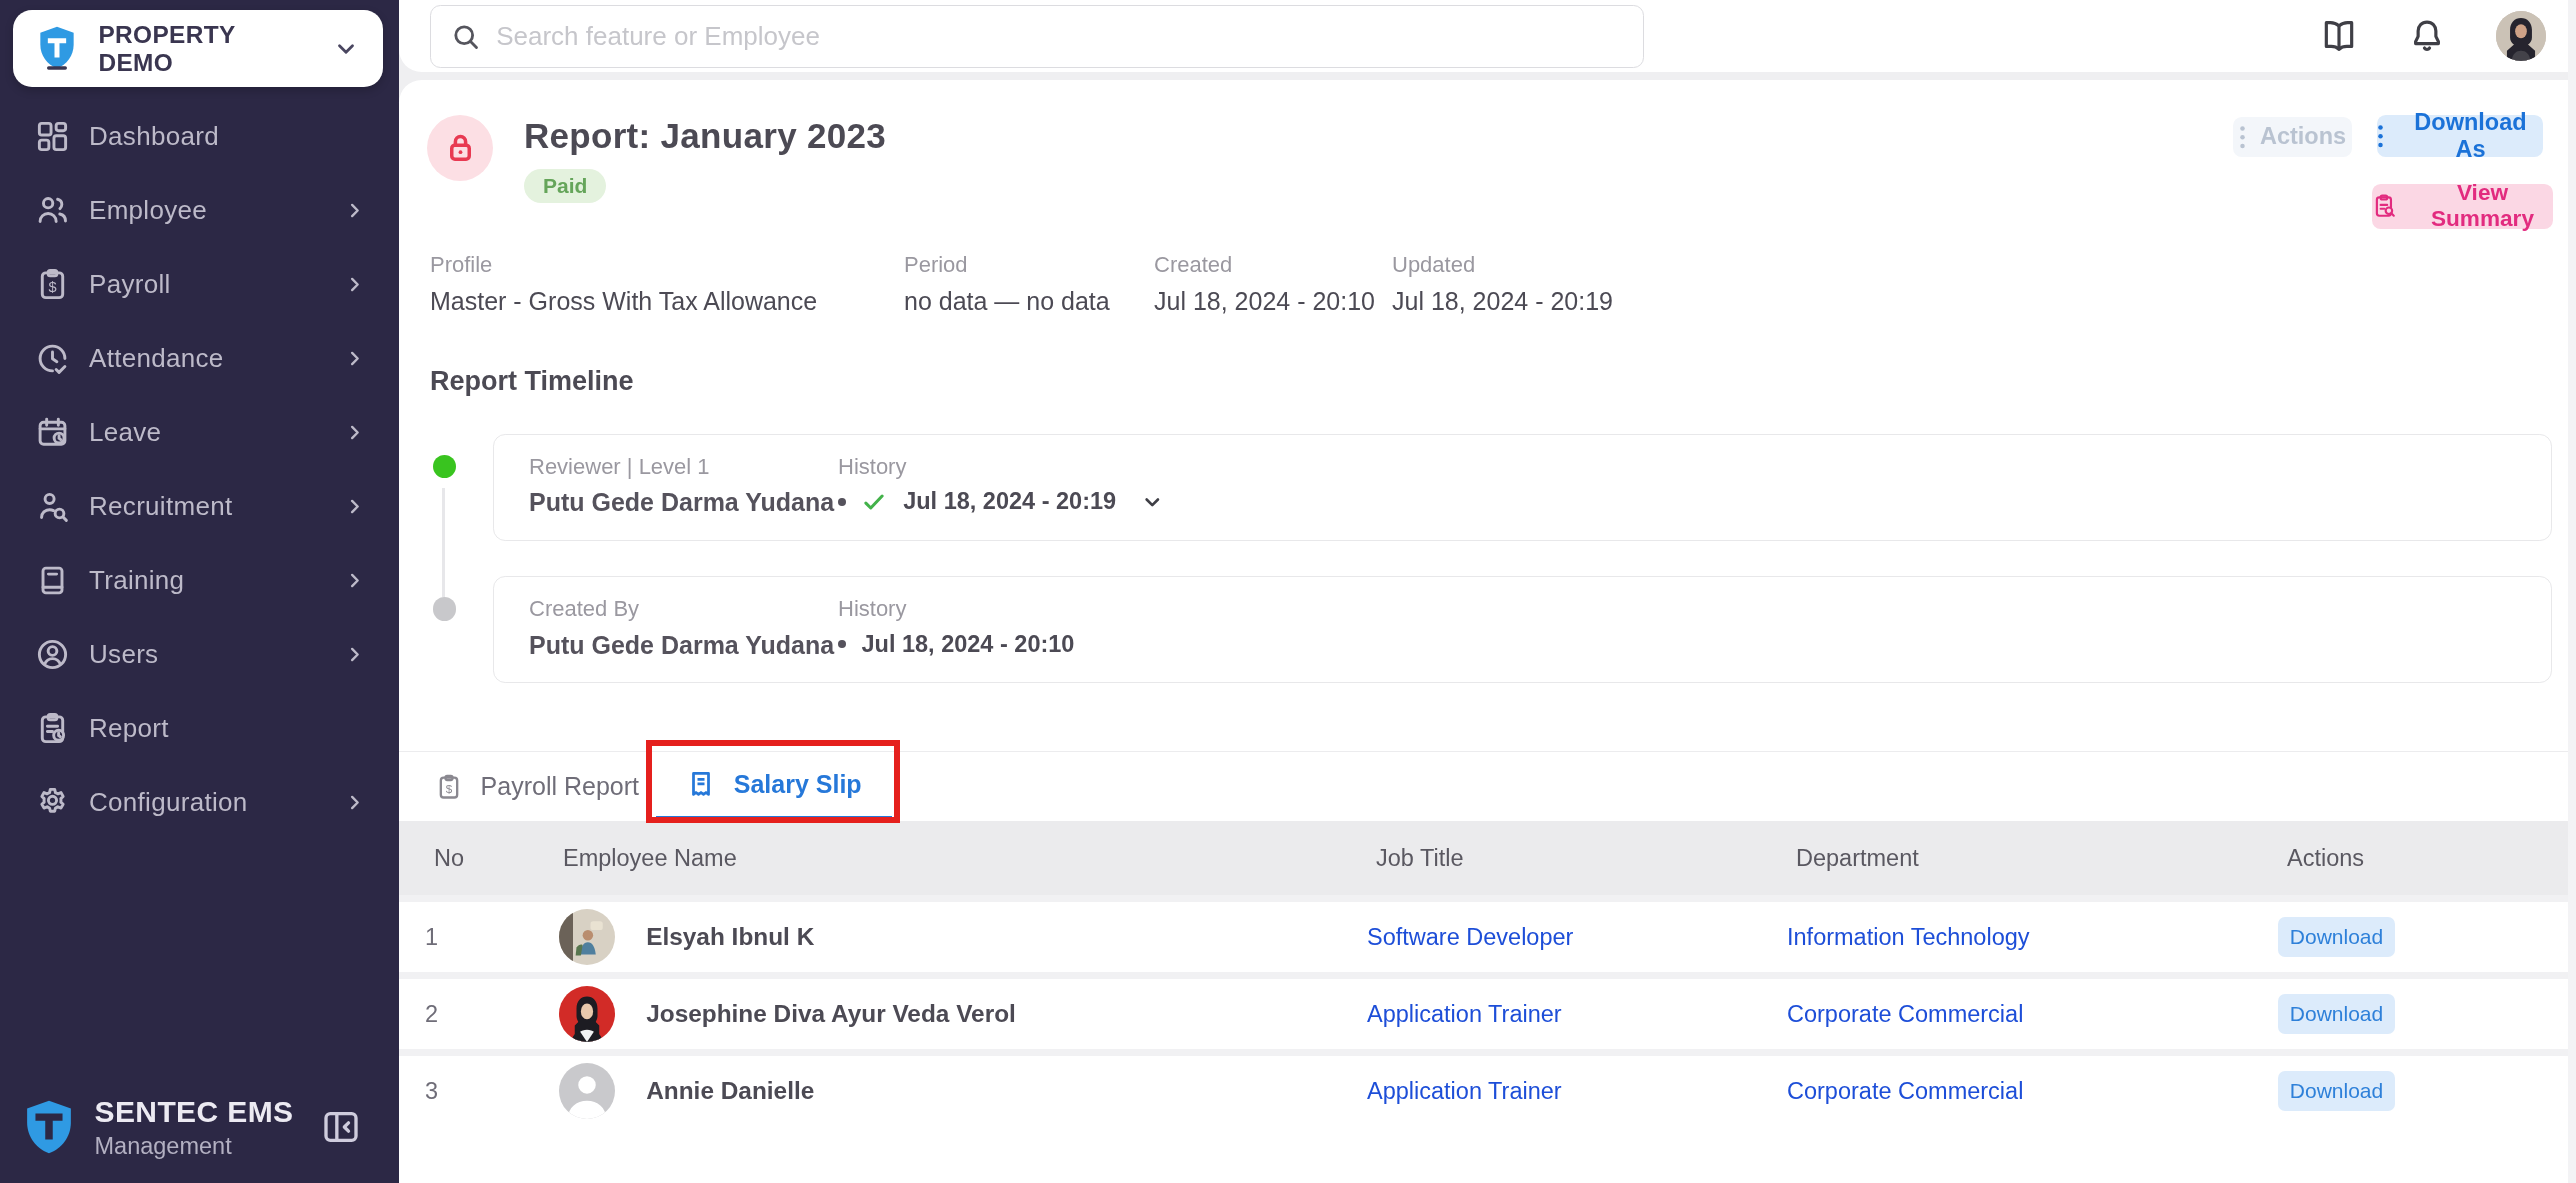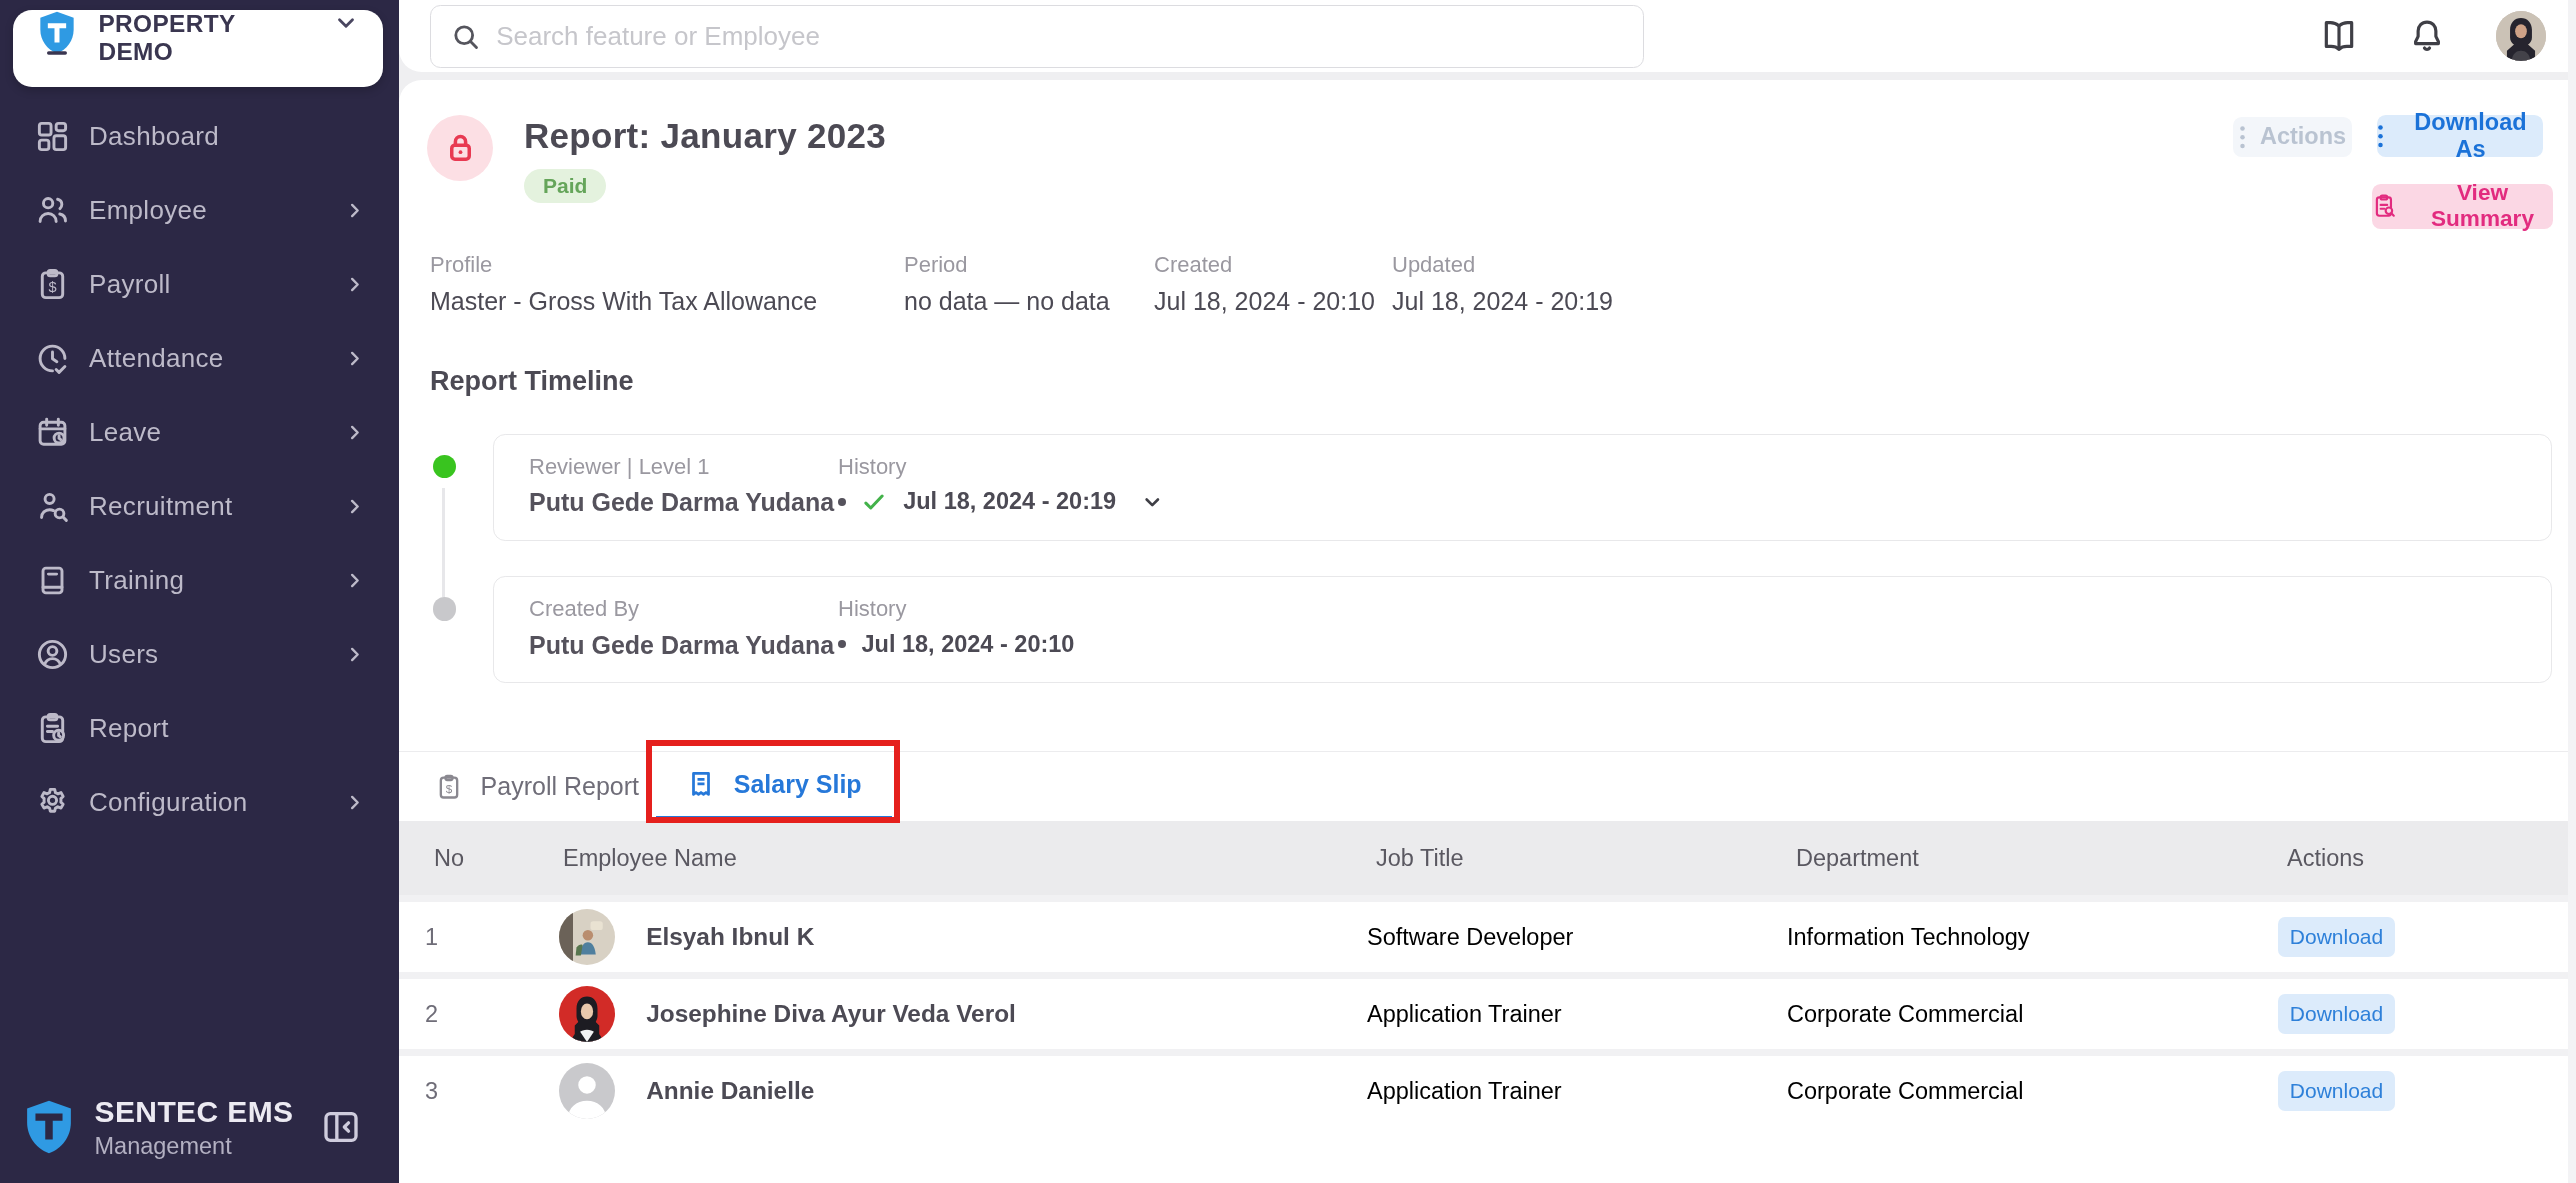--- a/index.html
+++ b/index.html
@@ -2,21 +2,21 @@
 <html style="font-size:14px"><head>
 <meta charset="utf-8">
 <style>
   * { margin:0; padding:0; box-sizing:border-box; }
   html,body { background:#efeff1; }
   body { font-family:"Liberation Sans", sans-serif; }
   .app { width:2576px; height:1184px; display:flex; overflow:hidden; background:#efeff1; position:relative; }
 
   
   .sidebar { width:399px; flex-shrink:0; background:#2c2845; display:flex; flex-direction:column; padding:10.4px 0 24.4px; }
-  .workspace-pill { margin:0 15.7px 0 13px; height:77px; background:#fff; border-radius:19px; display:flex; align-items:flex-start; padding:0 24.4px; gap:21px; cursor:pointer; box-shadow:0 3.5px 8.7px rgba(0,0,0,.18); }
+  .workspace-pill { margin:0 15.7px 0 13px; height:77px; background:#fff; border-radius:19px; display:flex; align-items:center; padding:0 24.4px; gap:21px; cursor:pointer; box-shadow:0 3.5px 8.7px rgba(0,0,0,.18); }
   .ws-logo { width:40px; height:47px; flex-shrink:0; }
   .ws-name { font-size:24.4px; font-weight:700; color:#3a3650; letter-spacing:0.4px; flex:1; }
   .ws-chevron { width:26px; height:26px; color:#4a4660; flex-shrink:0; }
 
   nav { margin-top:12.2px; }
   .nav-item { height:74px; display:flex; align-items:center; padding:0 35px; gap:19px; color:#bdbac9; cursor:pointer; }
   .nav-icon { width:35px; height:35px; flex-shrink:0; }
   .nav-label { font-size:26px; flex:1; letter-spacing:0.3px; }
   .nav-chevron { width:19px; height:19px; flex-shrink:0; }
 
@@ -92,21 +92,21 @@
   .annotation-red { position:absolute; left:-10.4px; top:-12.2px; right:-8.7px; bottom:-7px; border:6.1px solid #e5201d; z-index:4; pointer-events:none; }
 
   
   .thead, .trow { display:grid; grid-template-columns:129px 813px 420px 491px 1fr; align-items:center; padding-left:26px; }
   .thead { height:74px; background:#ebebed; font-size:23.5px; color:#5a5861;padding-left:35px; }
   .trow { height:77px; background:#fff; border-top:7px solid #f1f1f3; }
   .cell-no { font-size:23.5px; color:#6f6d78; }
   .cell-name { display:flex; align-items:center; gap:31px; font-size:24.4px; font-weight:600; color:#4c4a54; padding-left:5.2px; }
   .avatar-sm { width:56px; height:56px; border-radius:50%; overflow:hidden; flex-shrink:0; }
   .avatar-sm svg { display:block; width:100%; height:100%; }
-  .cell-job, .cell-dept { font-size:23.5px; color:#000000; }
+  .cell-job, .cell-dept { font-size:23.5px; color:#1d4ed8; }
   .dl-btn { width:117px; height:40px; border-radius:7px; background:#dcebfb; color:#2e80d9; font-size:21px; border:none; cursor:pointer; font-family:inherit; }
 
   .scroll-track { position:absolute; right:0; top:0; width:7.8px; height:100%; background:#f3f3f5; z-index:9; }
 </style>
 </head>
 <body>
 
 <div class="app">
 
   <aside class="sidebar">

